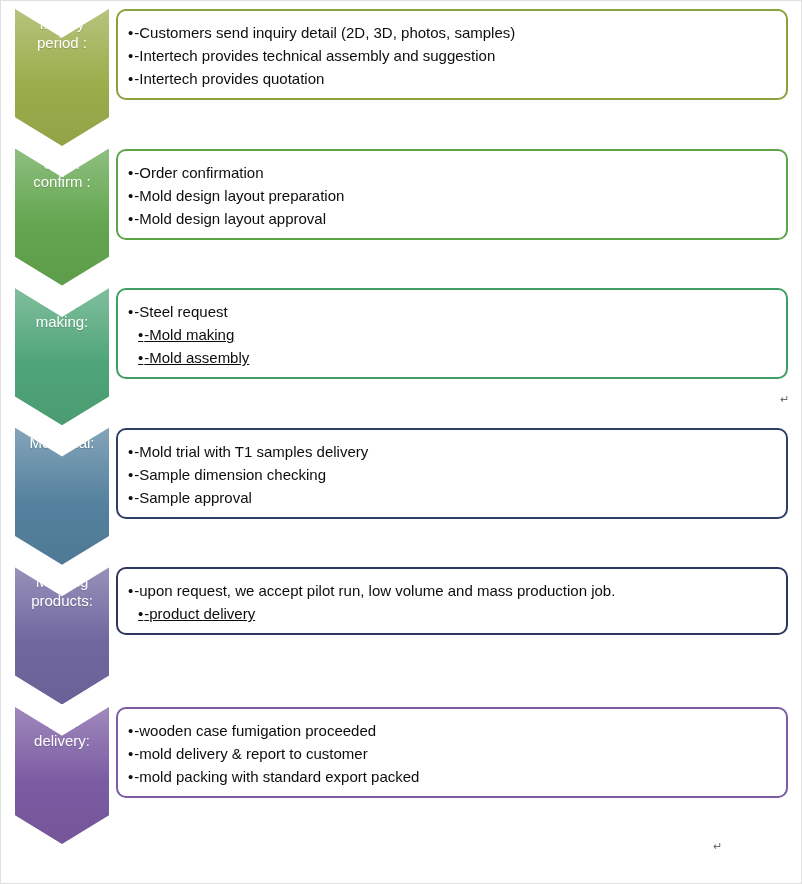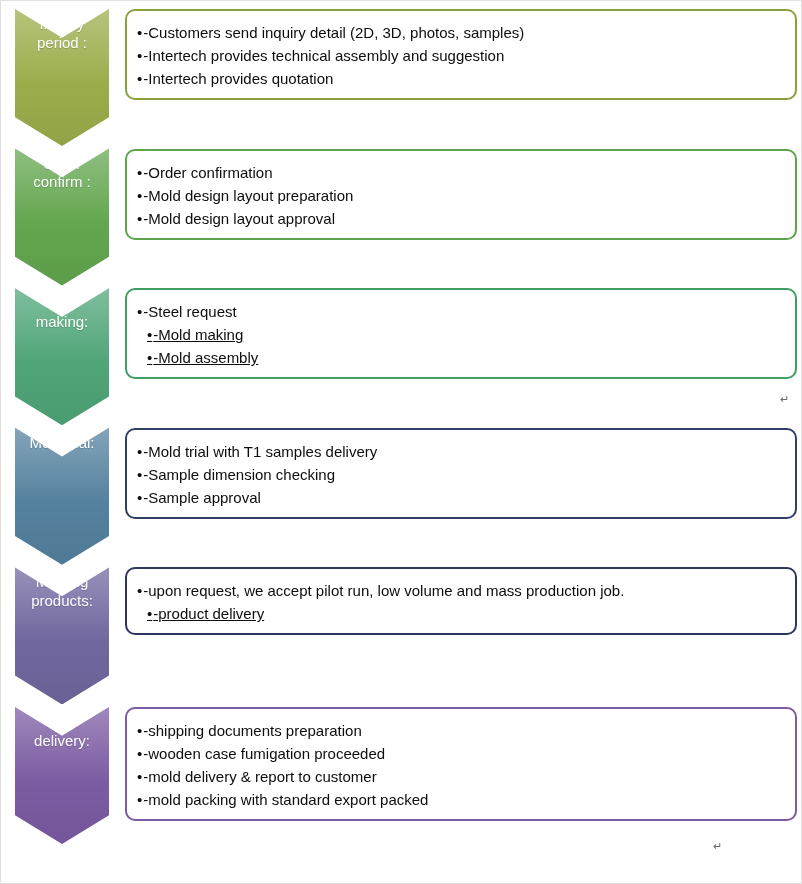--- a/index.html
+++ b/index.html
@@ -42,21 +42,20 @@
 
   .box {
     position: absolute;
     left: 115px;
     top: 0;
     width: 672px;
     background: #ffffff;
     border: 2px solid #888;
     border-radius: 10px;
     padding: 10px 14px 8px 10px;
-    margin-left: 9px;
   }
 
   .bullets { list-style: none; }
   .bullets li {
     font-size: 15px;
     line-height: 23px;
     color: #0d0d0d;
     white-space: nowrap;
   }
   .bullets li.ind1 { padding-left: 10px; text-decoration: underline; }
@@ -145,20 +144,19 @@
       </div>
     </div>
 
     <div class="stage" style="top: 706px;">
       <div class="chevron" style="--c: #7b5ba2;">
         <span class="chevron-label">Mold
 delivery:</span>
       </div>
       <div class="box" style="border-color: rgb(123, 91, 162);">
         <ul class="bullets">
-          <li><span class="dot">•</span><span>-shipping documents preparation</span></li>
           <li><span class="dot">•</span><span>-wooden case fumigation proceeded</span></li>
           <li><span class="dot">•</span><span>-mold delivery &amp; report to customer</span></li>
           <li><span class="dot">•</span><span>-mold packing with standard export packed</span></li>
         </ul>
       </div>
     </div>
   </div>
 
 </body></html>

